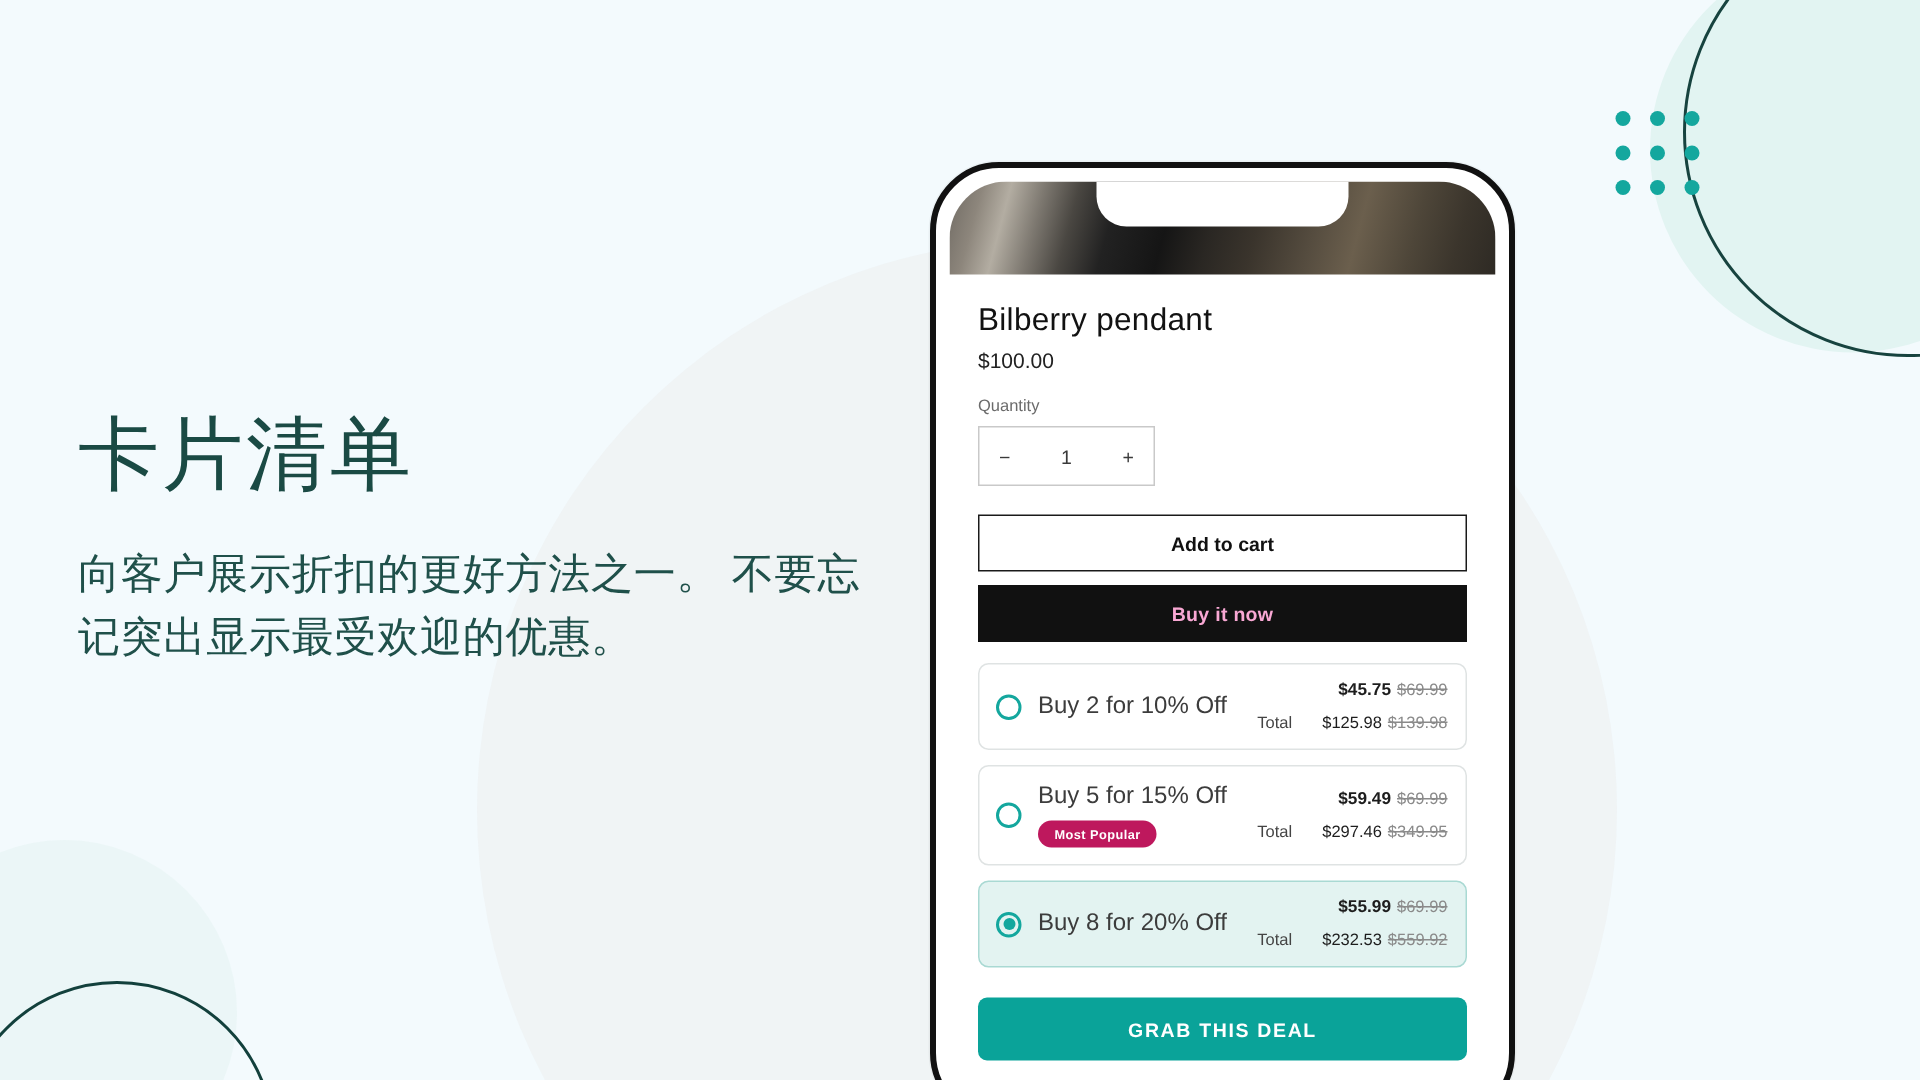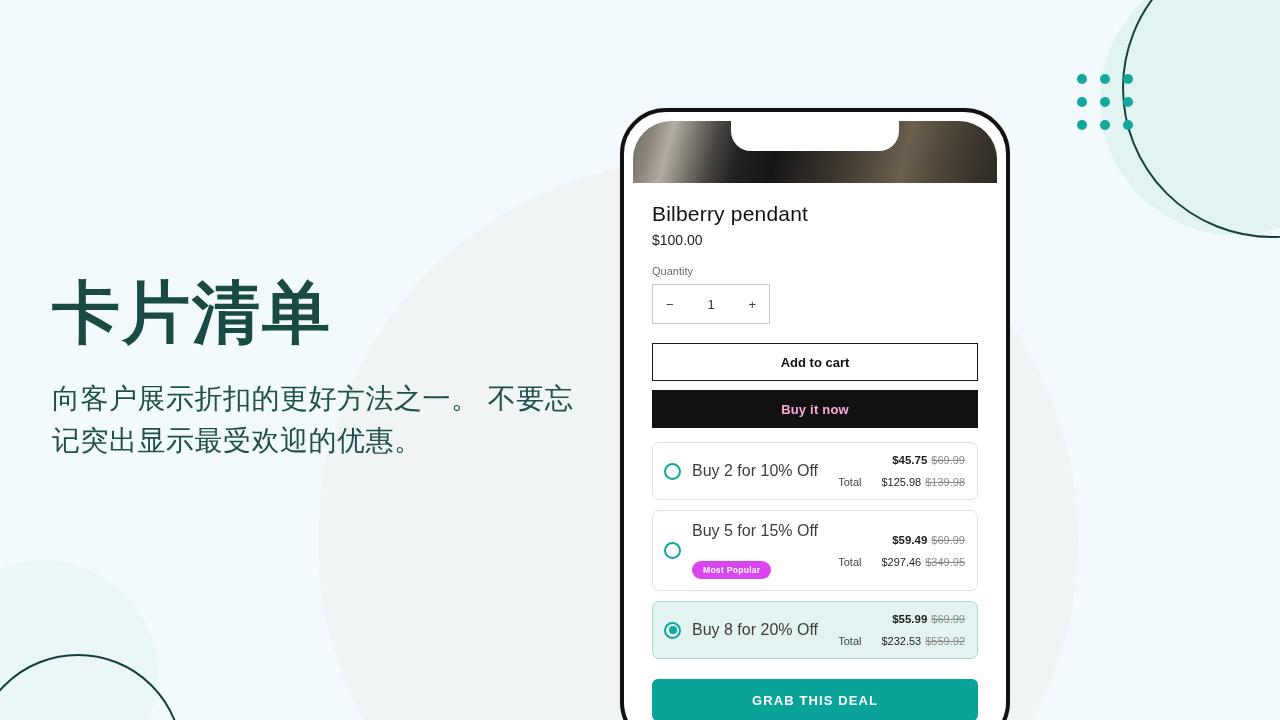--- a/index.html
+++ b/index.html
@@ -67,22 +67,22 @@
 
   
   #copy {
     position: absolute;
     left: 52px;
     top: 272px;
     width: 540px;
     z-index: 5;
   }
   #headline {
-    font-size: 68px;
-    font-weight: 700;
+    font-size: 54px;
+    font-weight: 400;
     color: #1a4a44;
     letter-spacing: 2px;
     line-height: 1.18;
   }
   #subcopy {
     margin-top: 26px;
     font-size: 28px;
     line-height: 1.5;
     color: #1f504a;
     letter-spacing: .5px;
@@ -232,22 +232,22 @@
   }
   .offer.selected .radio i { display: block; }
 
   .offer-left { flex: 1 1 auto; }
   .offer-name {
     font-size: 16px;
     color: #3c3c3c;
   }
   .badge {
     display: inline-block;
-    margin-top: 21px;
-    background: #d946ef;
+    margin-top: 7px;
+    background: #be185d;
     color: #fff;
     font-size: 8.5px;
     font-weight: 700;
     padding: 4px 11px;
     border-radius: 10px;
     letter-spacing: .3px;
   }
 
   .offer-right {
     text-align: right;

